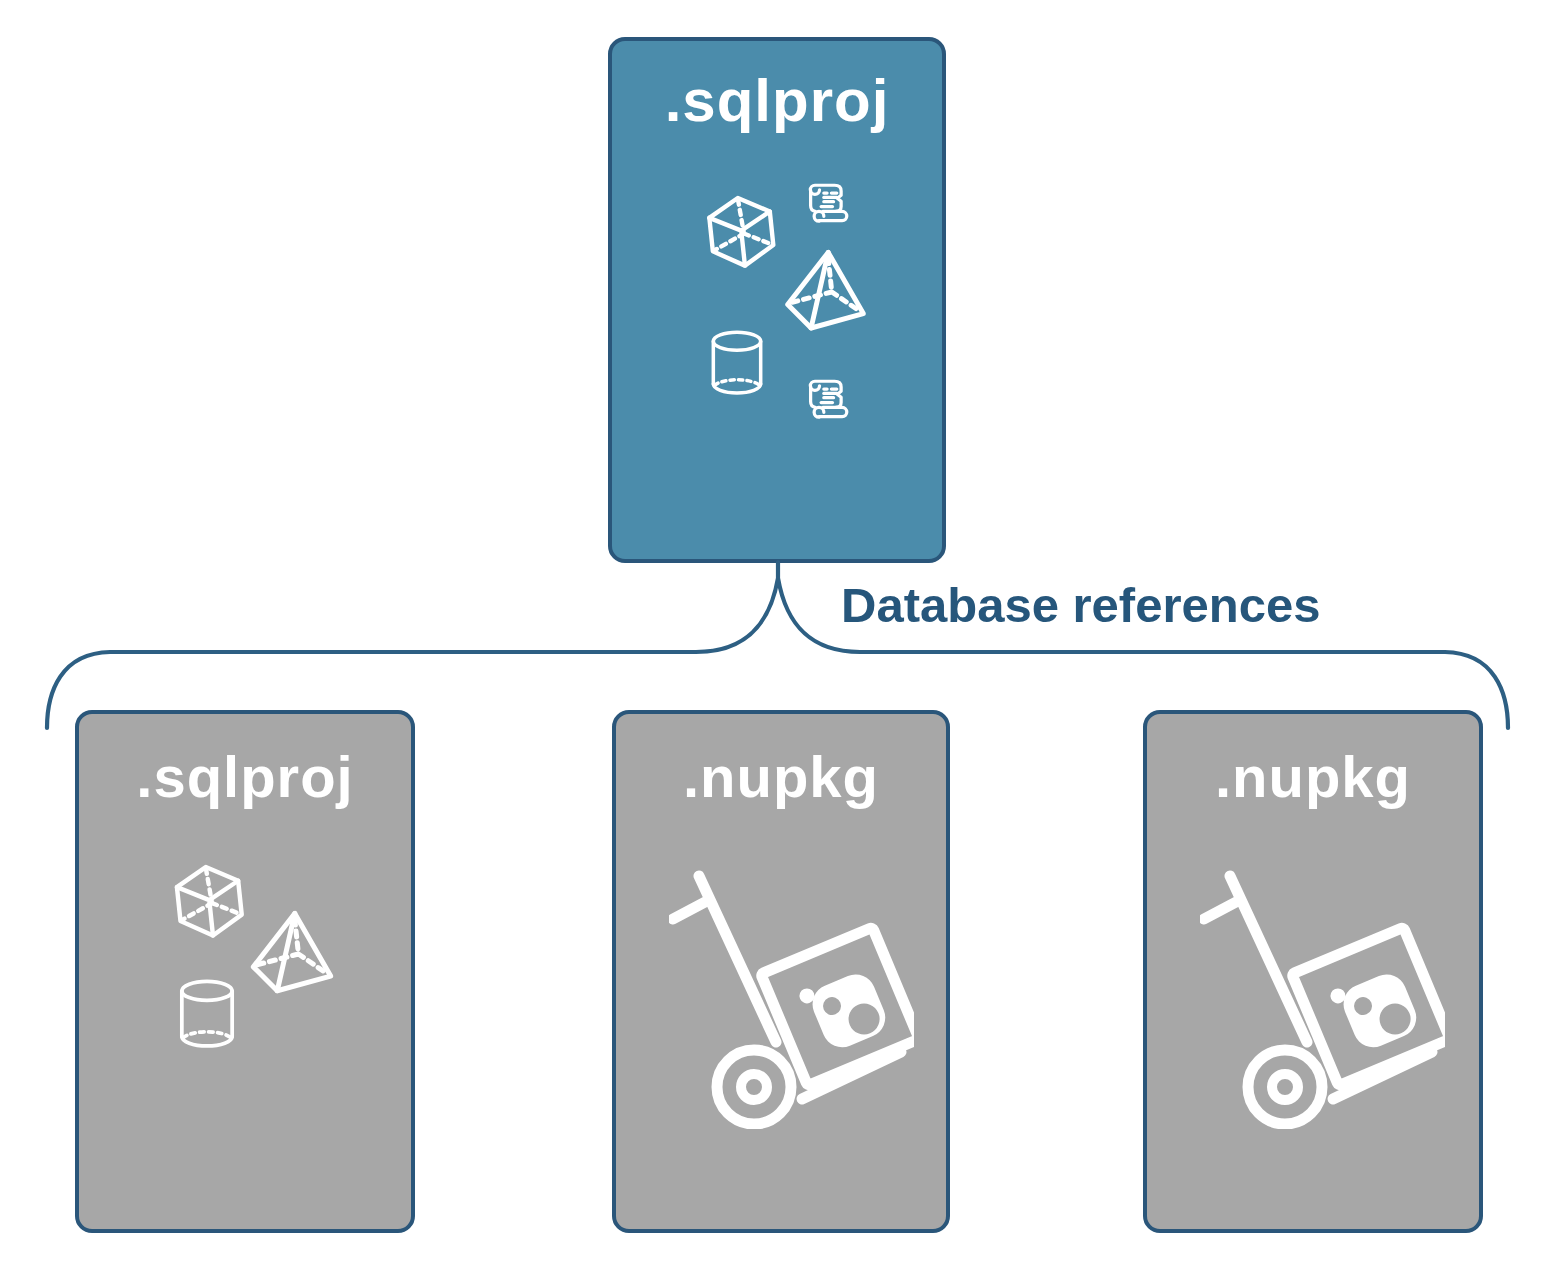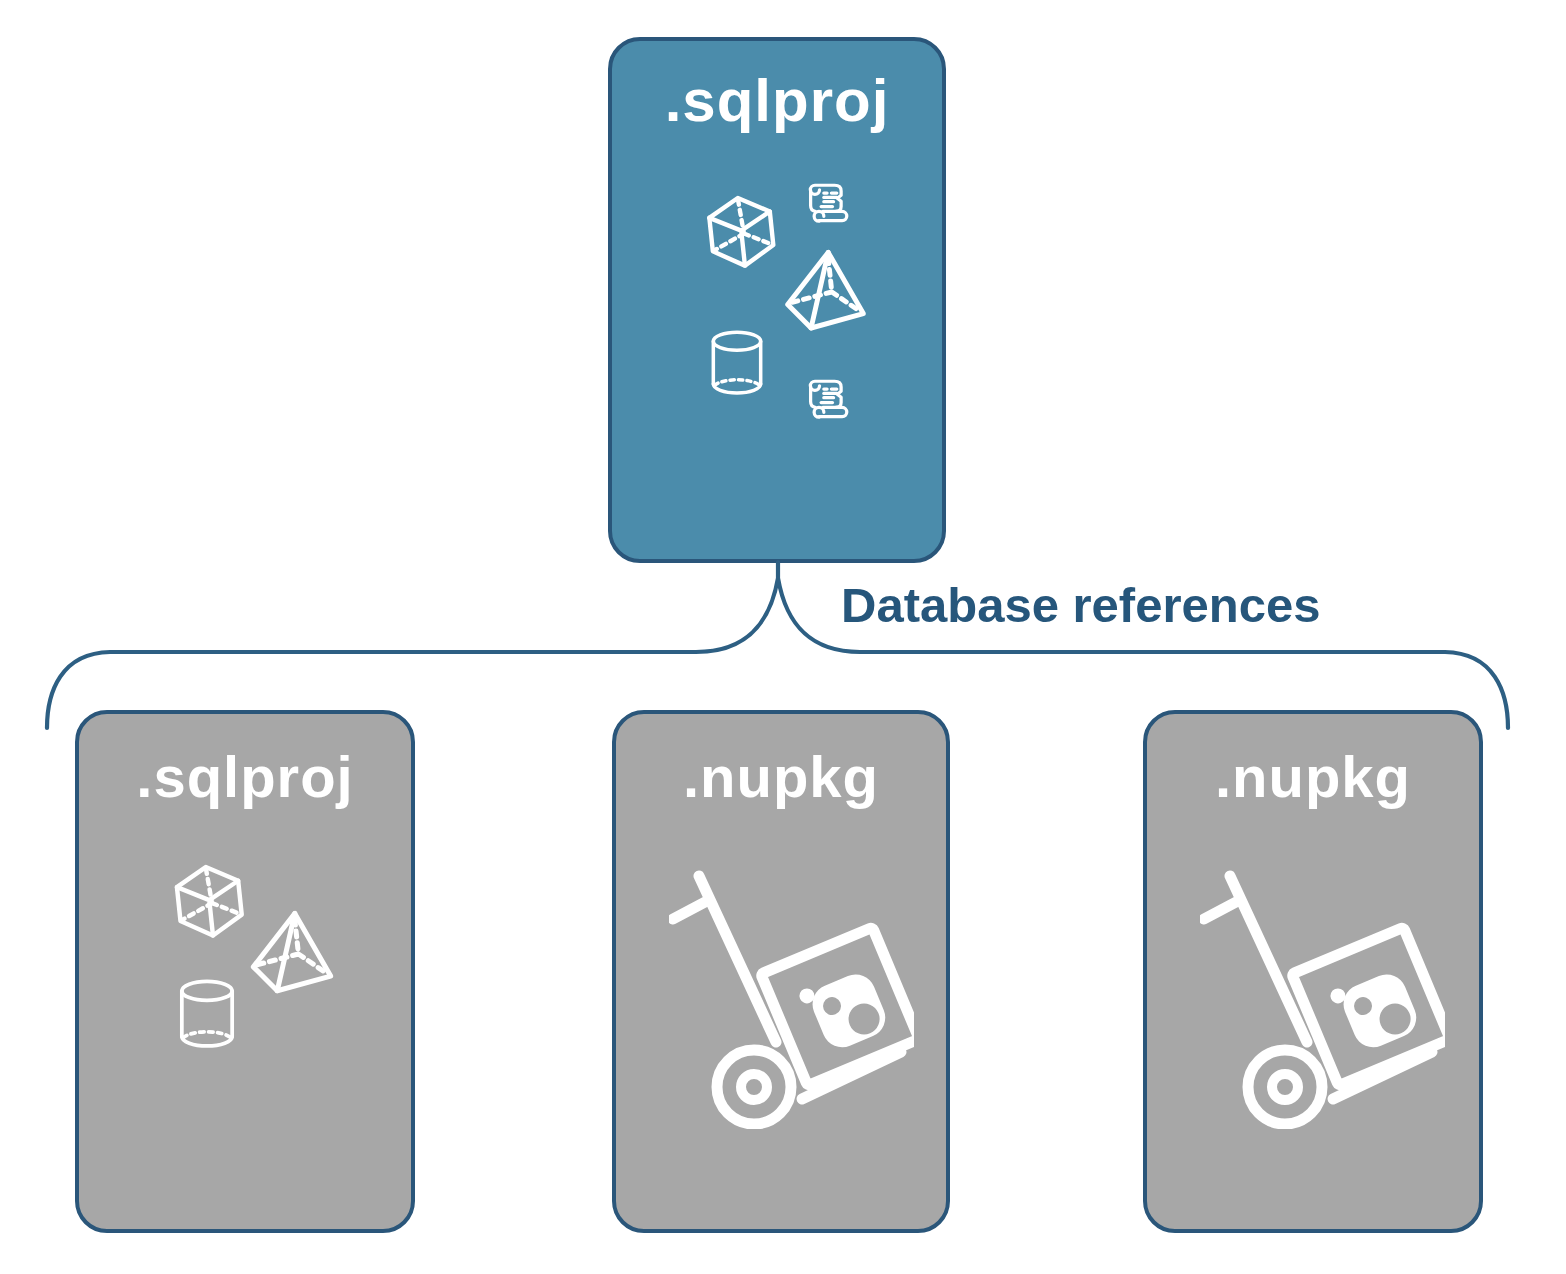--- a/index.html
+++ b/index.html
@@ -1,21 +1,21 @@
 <!DOCTYPE html>
 <html style="--background: #ffffff; --parent-fill: #4b8cab; --child-fill: #a7a7a7; --box-border: #2a567a; --connector-stroke: #2d5f83; --connector-label: #26567b; --icon-stroke: #ffffff;"><head>
 <meta charset="utf-8">
 <style>
   html,body{margin:0;padding:0;background:var(--background,#fff);}
   .canvas{
     position:relative;width:1566px;height:1274px;overflow:hidden;
     background:var(--background,#fff);
     font-family:"Liberation Sans","DejaVu Sans",sans-serif;
   }
-  .box{position:absolute;border:4px solid var(--box-border,#2a567a);border-radius:32px;box-sizing:border-box;}
+  .box{position:absolute;border:4px solid var(--box-border,#2a567a);border-radius:17px;box-sizing:border-box;}
   .box.parent{left:608px;top:37px;width:338px;height:526px;background:var(--parent-fill,#4b8cab);}
   .box.child{top:710px;width:340px;height:523px;background:var(--child-fill,#a7a7a7);}
   .box.child.c0{left:75px;}
   .box.child.c1{left:612px;width:338px;}
   .box.child.c2{left:1143px;}
   .box-title{
     position:absolute;left:0;right:0;top:30px;text-align:center;
     color:#ffffff;font-weight:bold;font-size:60px;letter-spacing:1px;line-height:1;
   }
   .box.child .box-title{top:34px;font-size:58px;}

